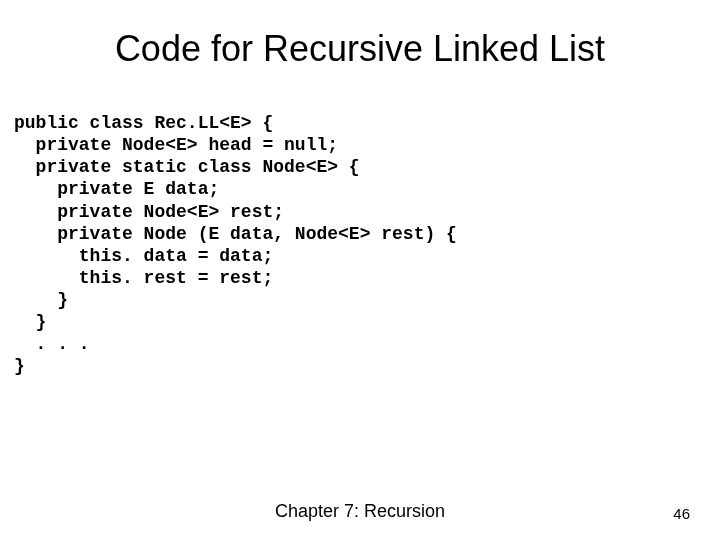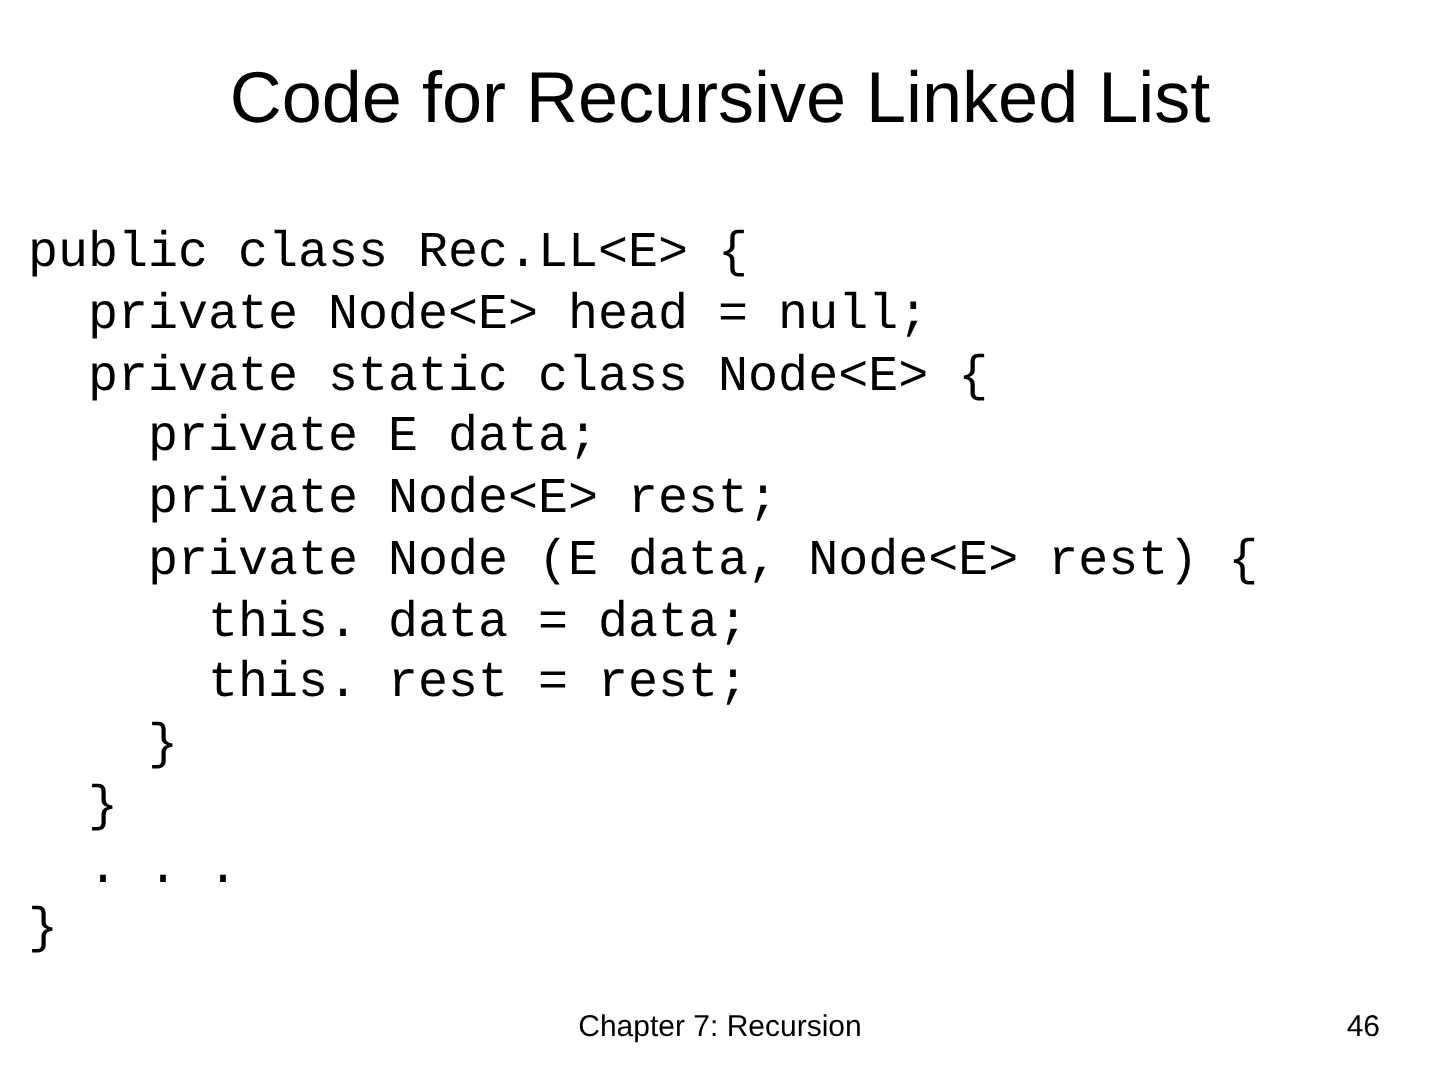--- a/index.html
+++ b/index.html
@@ -27,32 +27,32 @@
     font-size: 36px;
     font-weight: 400;
     letter-spacing: 0px;
   }
   .codeblock {
     position: absolute;
     top: 112px;
     left: 14px;
     right: 14px;
     font-family: "Courier New", Courier, monospace;
-    font-weight: normal;
-    font-size: 25px;
+    font-weight: bold;
+    font-size: 18px;
     line-height: 1.23;
     white-space: pre;
   }
   .footer-center {
     position: absolute;
     bottom: 18px;
     left: 0;
     width: 100%;
     text-align: center;
-    font-size: 15px;
+    font-size: 18px;
     font-weight: 400;
   }
   .footer-right {
     position: absolute;
     bottom: 18px;
     right: 30px;
     font-size: 15px;
     font-weight: 400;
     margin-top: 21px;
   }

